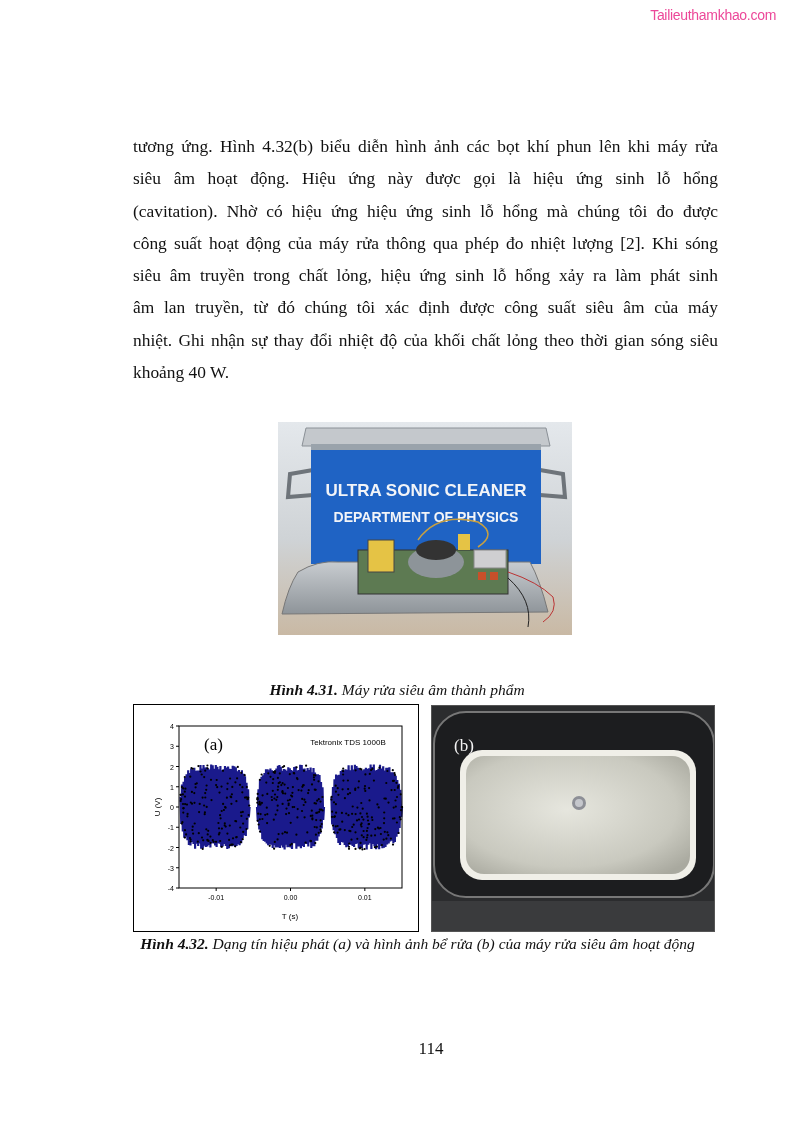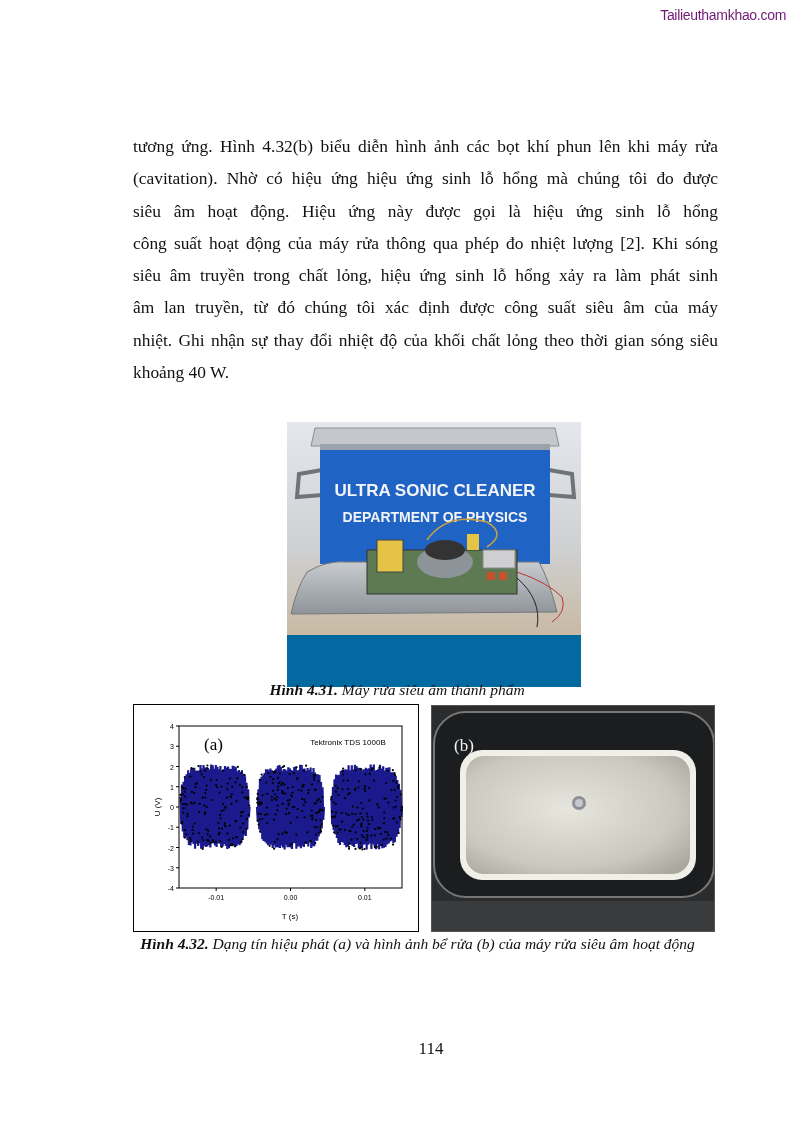--- a/index.html
+++ b/index.html
@@ -1,38 +1,38 @@
 <!DOCTYPE html>
 <html><head>
 <meta charset="utf-8">
 <style>
   html,body{margin:0;padding:0;background:#fff;}
   body{width:794px;height:1123px;position:relative;overflow:hidden;font-family:"Liberation Serif",serif;color:#111;}
-  .watermark{position:absolute;top:7px;right:8px;font-family:"Liberation Sans",sans-serif;font-size:14px;color:#701a75;letter-spacing:-0.3px;}
+  .watermark{position:absolute;top:7px;right:18px;font-family:"Liberation Sans",sans-serif;font-size:14px;color:#ec4899;letter-spacing:-0.3px;}
   .para{position:absolute;left:133px;top:130px;width:585px;font-size:17.4px;line-height:32.3px;text-align:justify;}
   .para .line{display:block;text-align:justify;text-align-last:justify;white-space:nowrap;height:32.3px;}
   .para .line.last{text-align-last:left;}
-  .fig1{position:absolute;left:287px;top:422px;width:294px;height:265px;overflow:hidden;background:#0369a1;}
+  .fig1{position:absolute;left:278px;top:422px;width:294px;height:213px;overflow:hidden;background:#5eead4;}
   .cap{position:absolute;font-size:15.5px;font-style:italic;text-align:center;}
   .cap b{font-style:italic;font-weight:bold;}
   .cap1{left:0;width:794px;top:657px;margin-top:24px;}
   .figA{position:absolute;left:133px;top:704px;width:284px;height:226px;border:1px solid #000;background:#fff;}
   .figB{position:absolute;left:431px;top:705px;width:282px;height:225px;border:1px solid #555;overflow:hidden;background:#222;}
   .cap2{left:120px;width:595px;top:930px;line-height:28px;text-align:center;}
   .pagenum{position:absolute;left:0;width:794px;top:1039px;text-align:center;font-size:17px;margin-left:34px;}
 </style>
 </head>
 <body>
 
 <div class="watermark">Tailieuthamkhao.com</div>
 
 <div class="para">
   <span class="line">tương ứng. Hình 4.32(b) biểu diễn hình ảnh các bọt khí phun lên khi máy rửa</span>
+  <span class="line">siêu âm hoạt động. Hiệu ứng này được gọi là hiệu ứng sinh lỗ hổng</span>
   <span class="line">(cavitation). Nhờ có hiệu ứng hiệu ứng sinh lỗ hổng mà chúng tôi đo được</span>
-  <span class="line">siêu âm hoạt động. Hiệu ứng này được gọi là hiệu ứng sinh lỗ hổng</span>
   <span class="line">công suất hoạt động của máy rửa thông qua phép đo nhiệt lượng [2]. Khi sóng</span>
   <span class="line">siêu âm truyền trong chất lỏng, hiệu ứng sinh lỗ hổng xảy ra làm phát sinh</span>
   <span class="line">âm lan truyền, từ đó chúng tôi xác định được công suất siêu âm của máy</span>
   <span class="line">nhiệt. Ghi nhận sự thay đổi nhiệt độ của khối chất lỏng theo thời gian sóng siêu</span>
   <span class="line last">khoảng 40 W.</span>
 </div>
 
 <div class="fig1">
   <svg width="294" height="213" viewBox="0 0 294 213">
     <defs>

